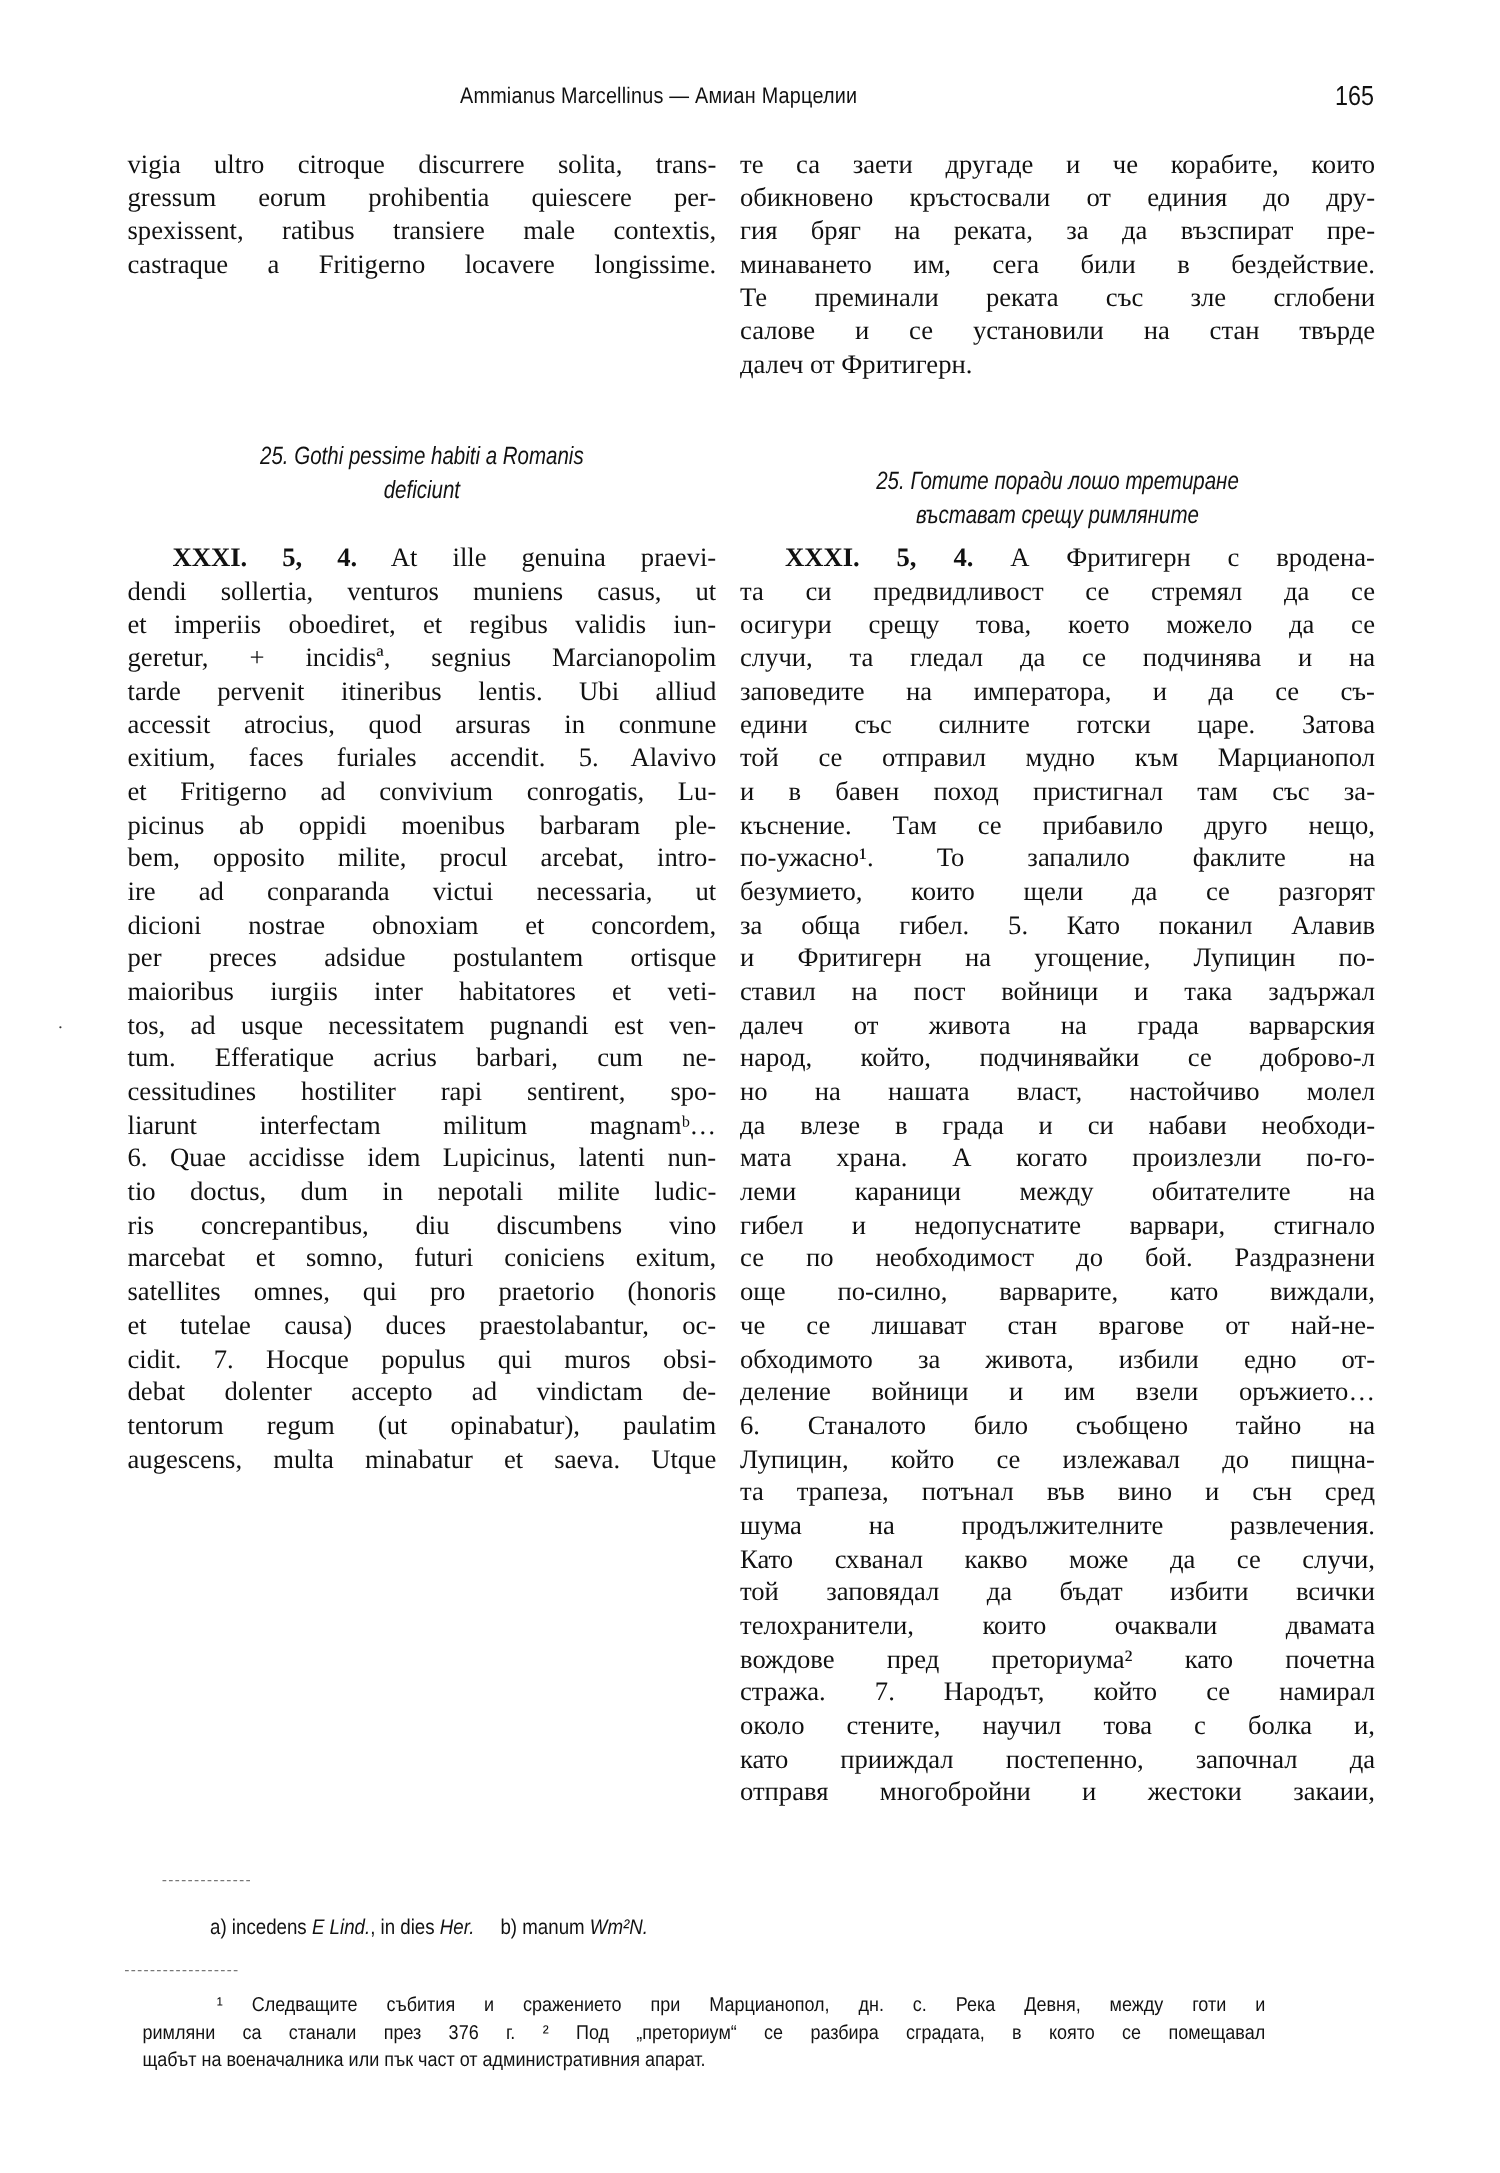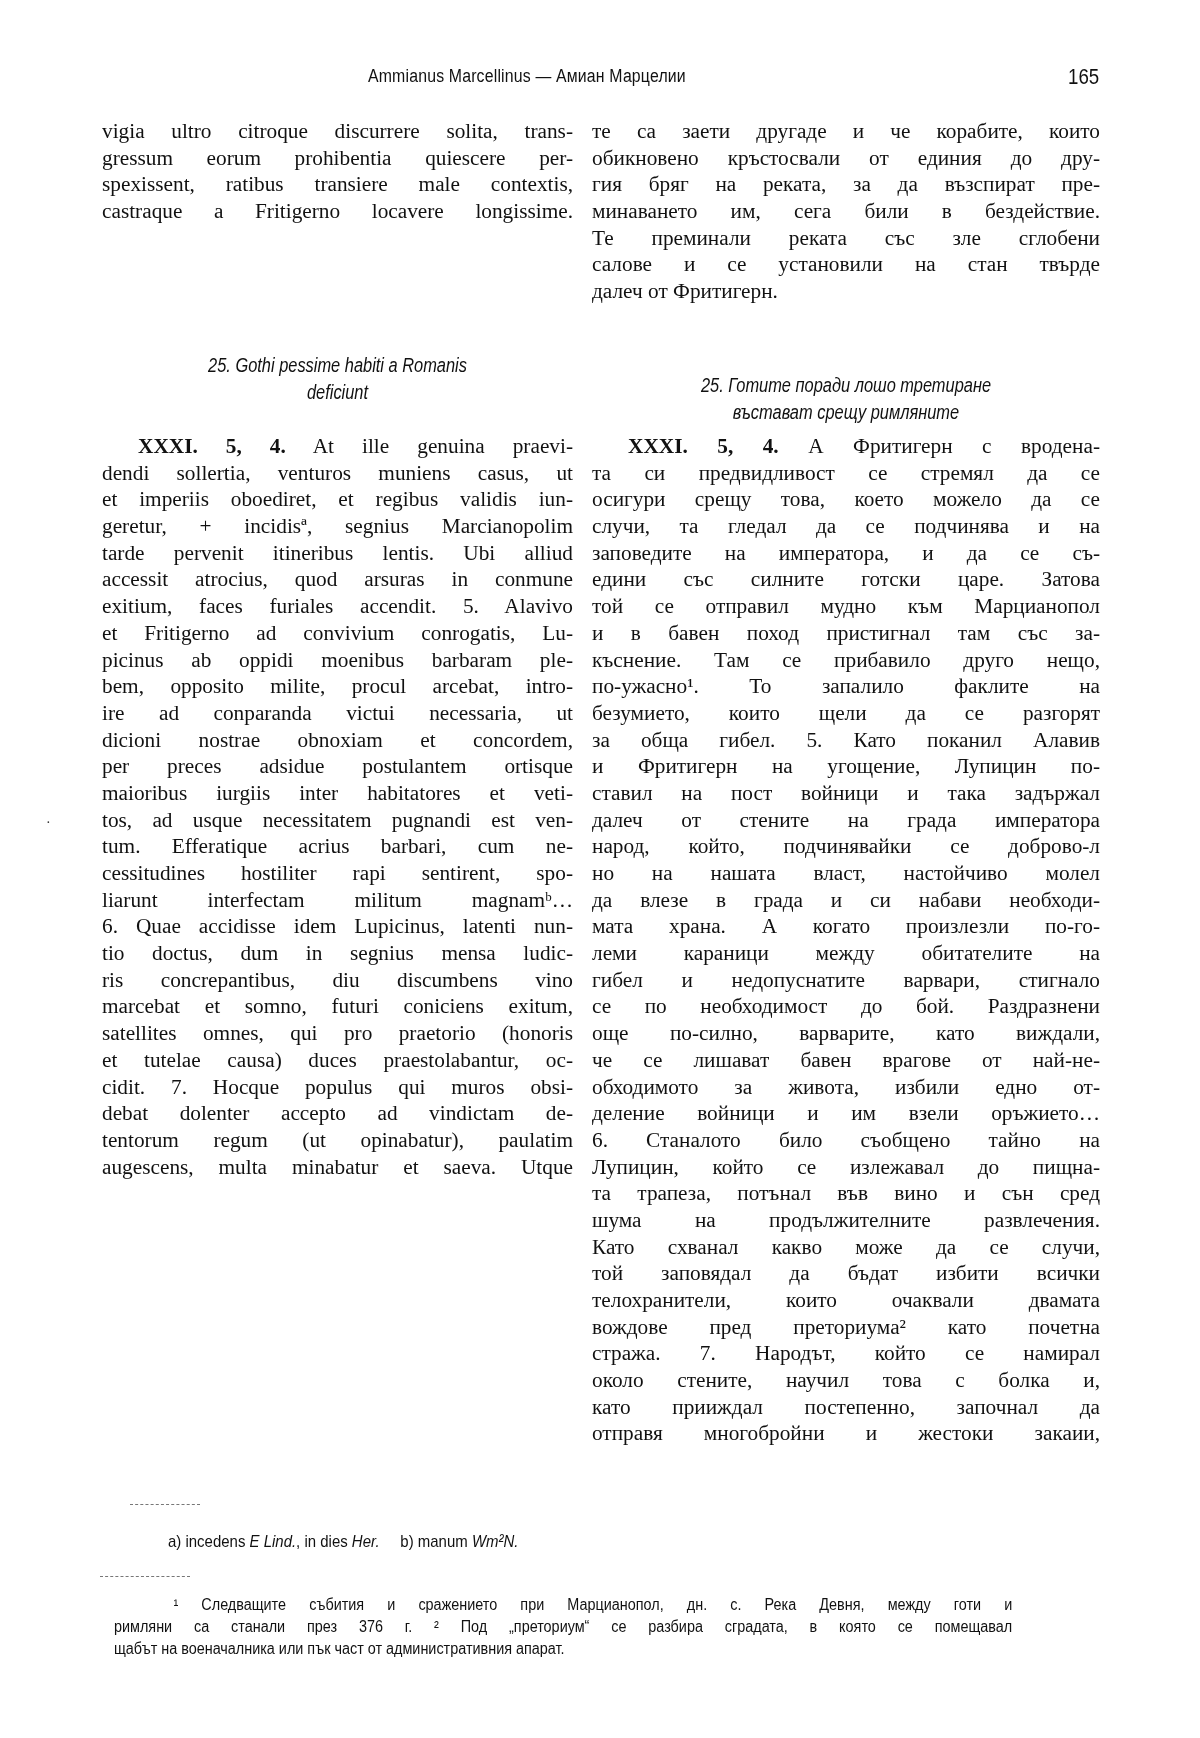--- a/index.html
+++ b/index.html
@@ -65,21 +65,21 @@
   <span class="line">bem, opposito milite, procul arcebat, intro-</span>
   <span class="line">ire ad conparanda victui necessaria, ut</span>
   <span class="line">dicioni nostrae obnoxiam et concordem,</span>
   <span class="line">per preces adsidue postulantem ortisque</span>
   <span class="line">maioribus iurgiis inter habitatores et veti-</span>
   <span class="line">tos, ad usque necessitatem pugnandi est ven-</span>
   <span class="line">tum. Efferatique acrius barbari, cum ne-</span>
   <span class="line">cessitudines hostiliter rapi sentirent, spo-</span>
   <span class="line">liarunt interfectam militum magnamᵇ…</span>
   <span class="line">6. Quae accidisse idem Lupicinus, latenti nun-</span>
-  <span class="line">tio doctus, dum in segnius mensa ludic-</span>
+  <span class="line">tio doctus, dum in nepotali milite ludic-</span>
   <span class="line">ris concrepantibus, diu discumbens vino</span>
   <span class="line">marcebat et somno, futuri coniciens exitum,</span>
   <span class="line">satellites omnes, qui pro praetorio (honoris</span>
   <span class="line">et tutelae causa) duces praestolabantur, oc-</span>
   <span class="line">cidit. 7. Hocque populus qui muros obsi-</span>
   <span class="line">debat dolenter accepto ad vindictam de-</span>
   <span class="line">tentorum regum (ut opinabatur), paulatim</span>
   <span class="line">augescens, multa minabatur et saeva. Utque</span>
 </div>
 
@@ -108,30 +108,30 @@
   <span class="line">заповедите на императора, и да се съ-</span>
   <span class="line">едини със силните готски царе. Затова</span>
   <span class="line">той се отправил мудно към Марцианопол</span>
   <span class="line">и в бавен поход пристигнал там със за-</span>
   <span class="line">къснение. Там се прибавило друго нещо,</span>
   <span class="line">по-ужасно¹. То запалило факлите на</span>
   <span class="line">безумието, които щели да се разгорят</span>
   <span class="line">за обща гибел. 5. Като поканил Алавив</span>
   <span class="line">и Фритигерн на угощение, Лупицин по-</span>
   <span class="line">ставил на пост войници и така задържал</span>
-  <span class="line">далеч от стените на града императора</span>
+  <span class="line">далеч от живота на града варварския</span>
   <span class="line">народ, който, подчинявайки се доброво-л</span>
   <span class="line">но на нашата власт, настойчиво молел</span>
   <span class="line">да влезе в града и си набави необходи-</span>
   <span class="line">мата храна. А когато произлезли по-го-</span>
   <span class="line">леми караници между обитателите на</span>
   <span class="line">гибел и недопуснатите варвари, стигнало</span>
   <span class="line">се по необходимост до бой. Раздразнени</span>
   <span class="line">още по-силно, варварите, като виждали,</span>
-  <span class="line">че се лишават бавен врагове от най-не-</span>
+  <span class="line">че се лишават стан врагове от най-не-</span>
   <span class="line">обходимото за живота, избили едно от-</span>
   <span class="line">деление войници и им взели оръжието…</span>
   <span class="line">6. Станалото било съобщено тайно на</span>
   <span class="line">Лупицин, който се излежавал до пищна-</span>
   <span class="line">та трапеза, потънал във вино и сън сред</span>
   <span class="line">шума на продължителните развлечения.</span>
   <span class="line">Като схванал какво може да се случи,</span>
   <span class="line">той заповядал да бъдат избити всички</span>
   <span class="line">телохранители, които очаквали двамата</span>
   <span class="line">вождове пред преториума² като почетна</span>

